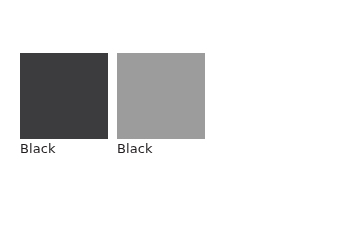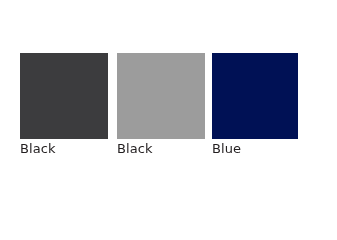--- a/index.html
+++ b/index.html
@@ -62,18 +62,14 @@
   <div class="swatch-group pos-0">
     <span class="swatch-chip" style="background-color: rgb(60, 60, 62);"></span>
     <span class="swatch-label" style="color: rgb(35, 31, 32);">Black</span>
   </div>
 
   <div class="swatch-group pos-1">
     <span class="swatch-chip" style="background-color: rgb(156, 156, 156);"></span>
     <span class="swatch-label" style="color: rgb(35, 31, 32);">Black</span>
   </div>
 
-  <div class="swatch-group pos-2">
-    <span class="swatch-chip" style="background-color: rgb(0, 17, 85);"></span>
-    <span class="swatch-label" style="color: rgb(35, 31, 32);">Blue</span>
-  </div>
 
 </div>
 
 </body></html>

